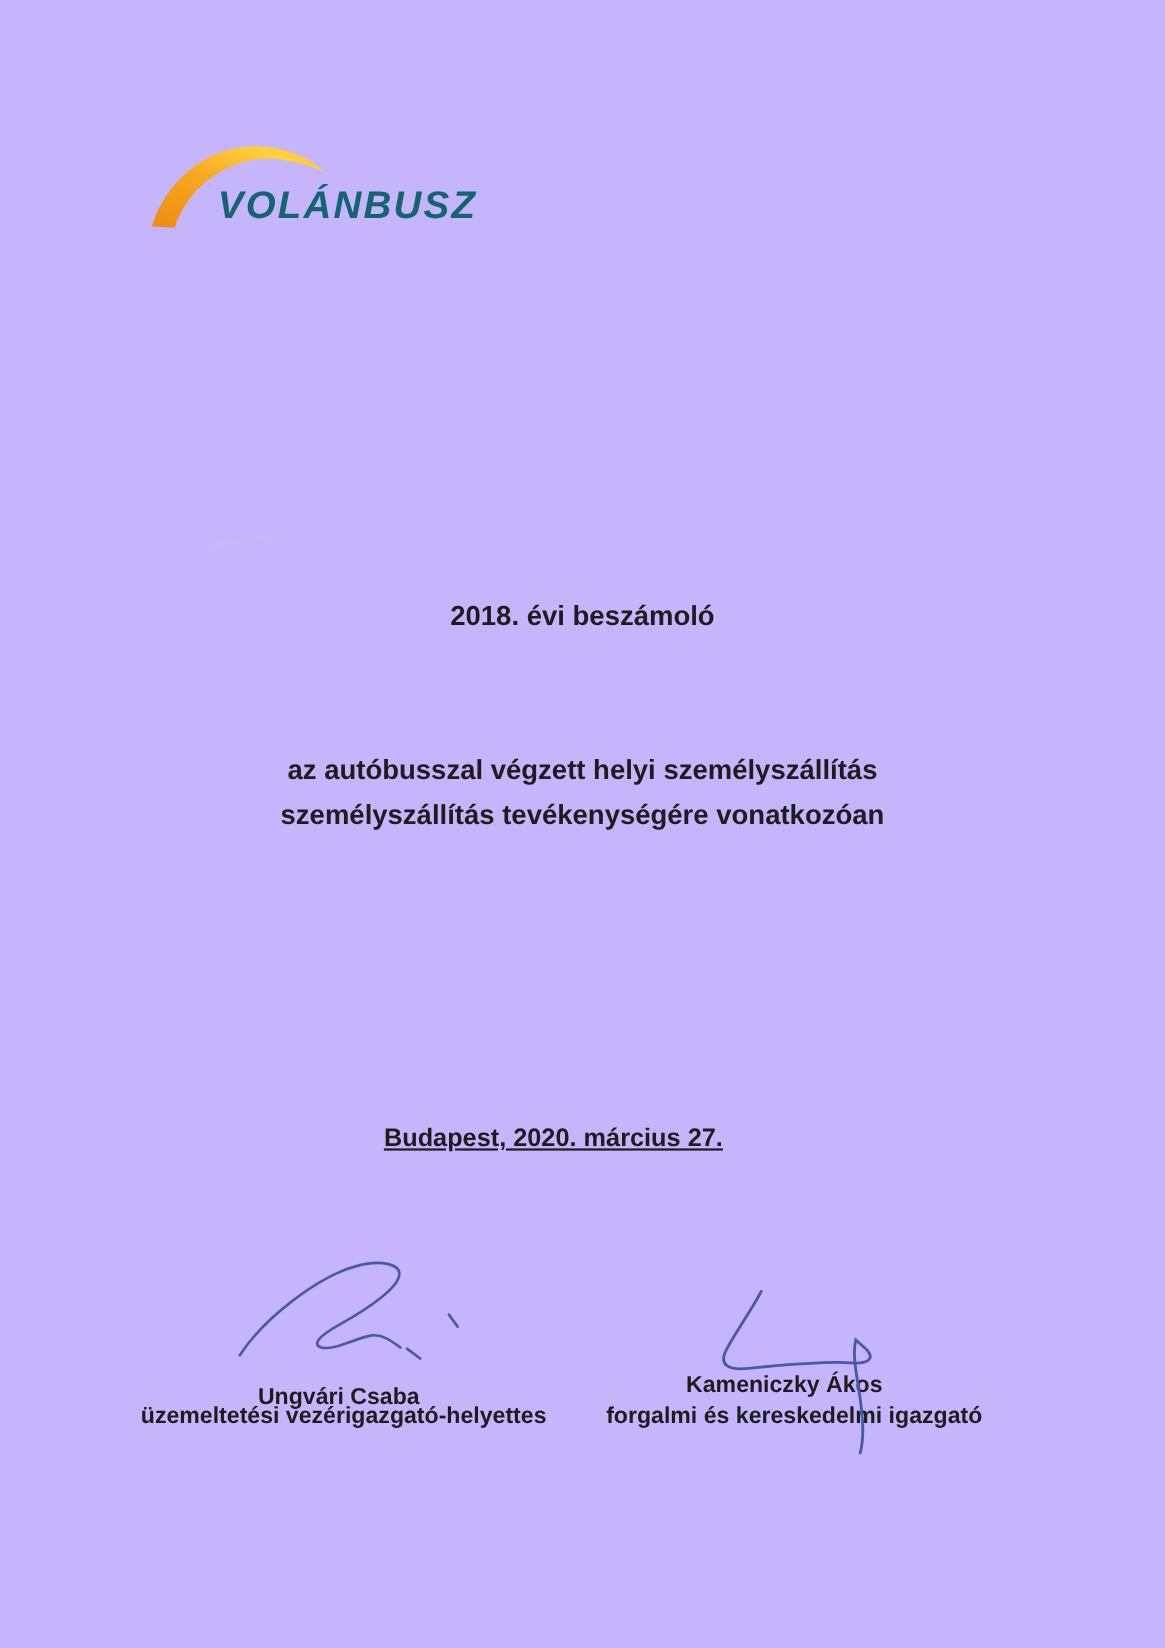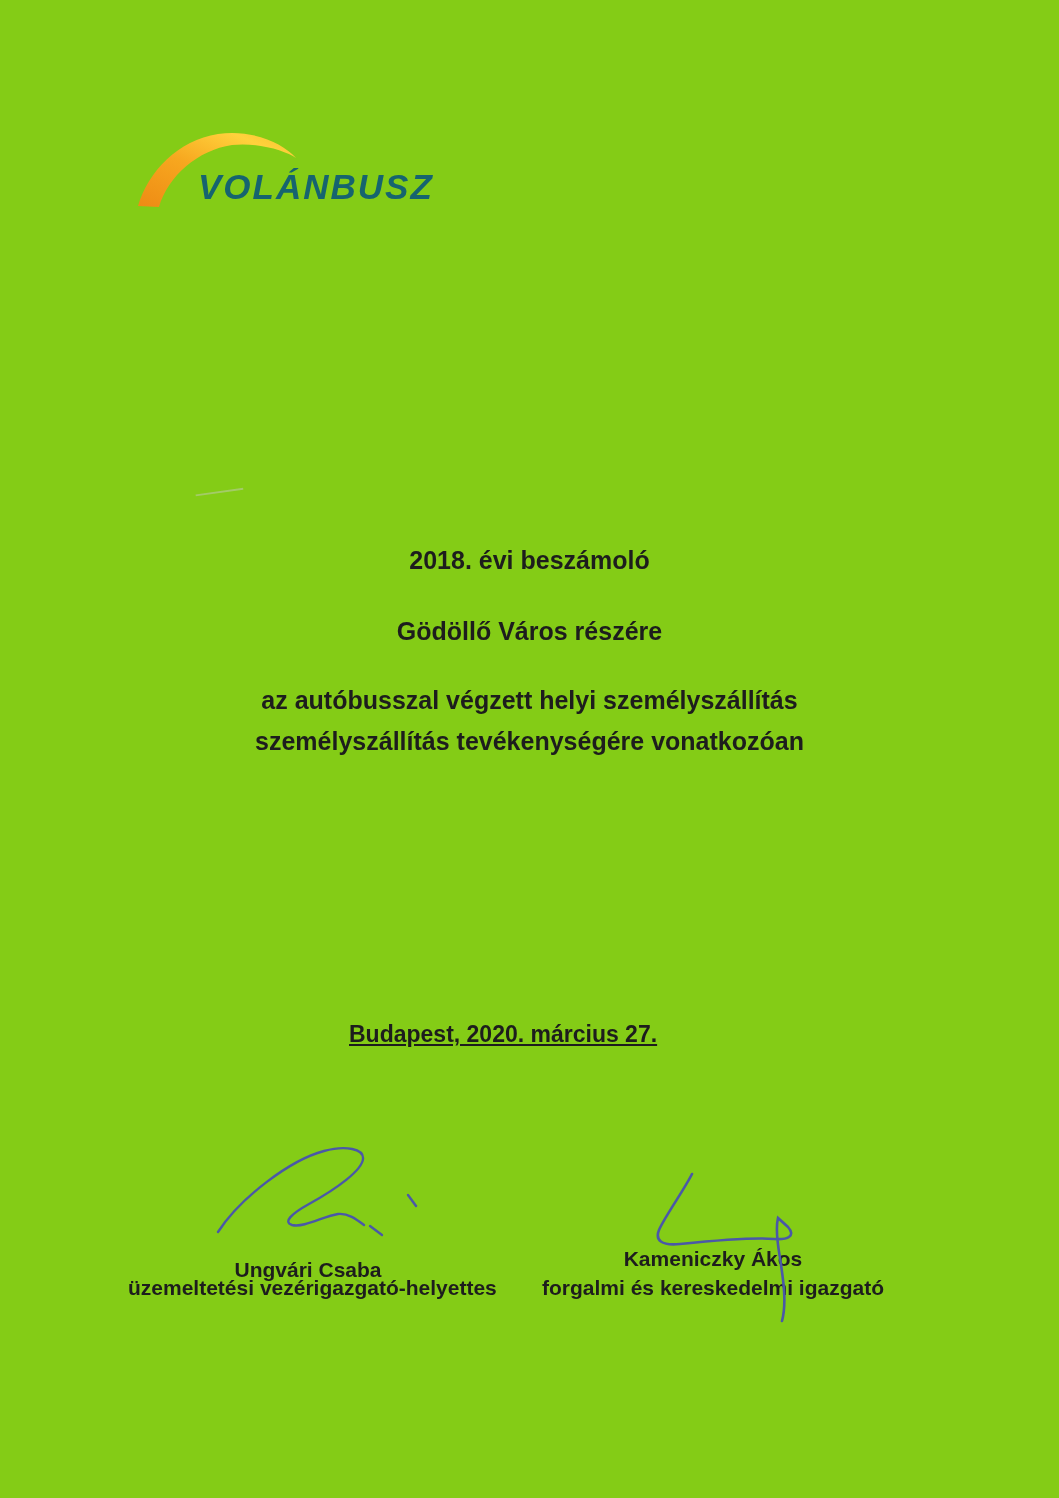--- a/index.html
+++ b/index.html
@@ -1,20 +1,20 @@
 <!DOCTYPE html>
 <html><head>
 <meta charset="utf-8">
 <style>
   html,body{margin:0;padding:0;background:#888;}
   .page{
     position:relative;
     width:1059px;height:1498px;
     margin:0 auto;
-    background:#84cc16;
+    background:#c4b5fd;
     font-family:"Liberation Sans", sans-serif;
     color:#222;
     overflow:hidden;
   }
   .abs{position:absolute;}
   
   .logo-arc{left:136px;top:130px;width:164px;height:80px;}
   .logo-text{
     left:198px;top:167px;
     font-size:35px;font-weight:bold;font-style:italic;
@@ -45,21 +45,21 @@
     font-size:21px;font-weight:bold;color:#1d1d1d;
     text-align:center;width:360px;white-space:nowrap;
   }
   .sig-role{
     font-size:21px;font-weight:bold;color:#1d1d1d;
     text-align:center;width:360px;white-space:nowrap;
   }
   .sig-left-name{left:128px;top:1247px;margin-top:11px;}
   .sig-left-role{left:128px;top:1276px;}
   .sig-right-name{left:533px;top:1247px;}
-  .sig-right-role{left:533px;top:1276px;}
+  .sig-right-role{left:533px;top:1276px;text-align:right;}
   .sig-ink{pointer-events:none;z-index:3;}
   .sig-ink-left{left:212px;top:1146px;width:212px;height:96px;}
   .sig-ink-right{left:648px;top:1170px;width:160px;height:153px;}
   
   .scan-artifact{
     left:196px;top:491px;width:48px;height:8px;
     border-top:2px solid #c9c9c9;
     transform:rotate(-8deg);
     opacity:.45;
   }
@@ -80,21 +80,20 @@
     </defs>
     <path d="M2,76 C12,42 42,10 82,4 C116,-1 147,13 160,28 C150,21 122,12 96,15 C62,20 32,46 23,77 Z" fill="url(#swoosh)"></path>
   </svg>
 
   <div class="abs logo-text">VOLÁNBUSZ</div>
 
 
   <div class="abs scan-artifact"></div>
 
   <div class="abs centerline doc-title">2018. évi beszámoló</div>
-  <div class="abs centerline doc-recipient">Gödöllő Város részére</div>
   <div class="abs centerline doc-subject-1">az autóbusszal végzett helyi személyszállítás</div>
   <div class="abs centerline doc-subject-2">személyszállítás tevékenységére vonatkozóan</div>
 
   <div class="abs dateline">Budapest, 2020. március 27.</div>
 
   <svg class="abs sig-ink sig-ink-left" viewBox="0 0 212 96">
     <g fill="none" stroke="#4a58a8" stroke-width="2.4" stroke-linecap="round">
       <path d="M6,86 C28,52 78,14 112,5 C134,-1 152,3 151,13 C150,24 126,42 97,58 C79,68 71,76 80,79 C92,82 112,70 126,68 C136,67 144,73 152,79"></path>
       <path d="M158,80 L170,89"></path>
       <path d="M196,49 L204,60"></path>

